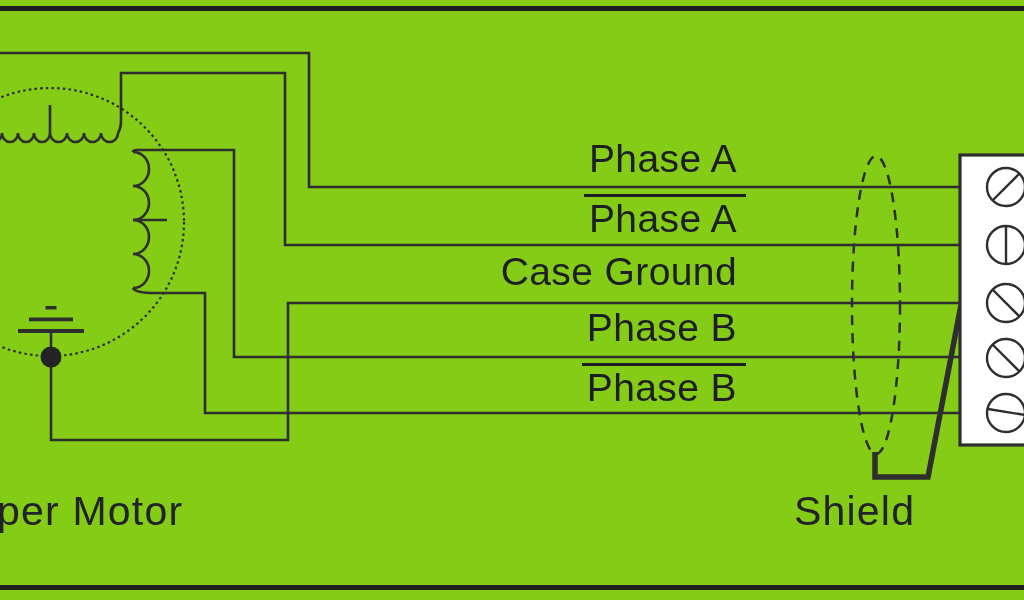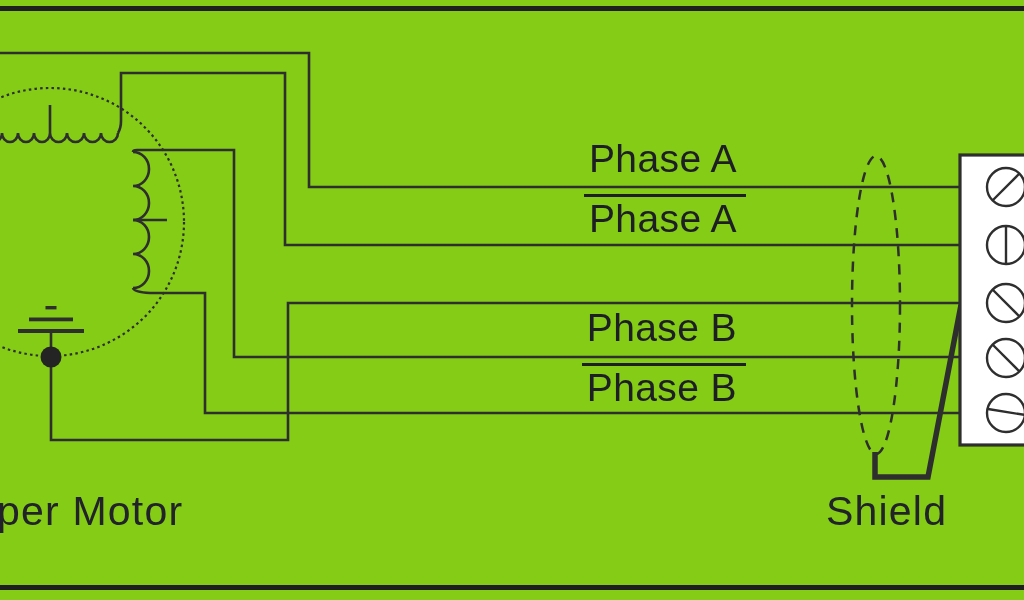--- a/index.html
+++ b/index.html
@@ -42,21 +42,21 @@
   }
   .caption {
     position: absolute;
     font-size: 41px;
     line-height: 41px;
     letter-spacing: 1.2px;
     color: #22222a;
     white-space: nowrap;
   }
   .caption.motor { left: -3px; top: 491px; }
-  .caption.shield { left: 826px; top: 491px; }
+  .caption.shield { left: 794px; top: 491px; }
 </style>
 </head>
 <body>
 
 <div class="stage">
 
   <div class="frame-border top"></div>
   <div class="frame-border bottom"></div>
 
   <svg class="diagram-svg" width="1024" height="600" viewBox="0 0 1024 600">
@@ -107,20 +107,23 @@
   </svg>
 
   <div class="wire-label" style="top:139px">
     <span class="bar">Phase A</span>
   </div>
 
   <div class="wire-label overlined" style="top:194px">
     <span class="bar">Phase A</span>
   </div>
 
+  <div class="wire-label" style="top:252px">
+    <span class="bar">Case Ground</span>
+  </div>
 
   <div class="wire-label" style="top:308px">
     <span class="bar">Phase B</span>
   </div>
 
   <div class="wire-label overlined" style="top:363px">
     <span class="bar">Phase B</span>
   </div>
 
   <div class="caption motor">per Motor</div>

